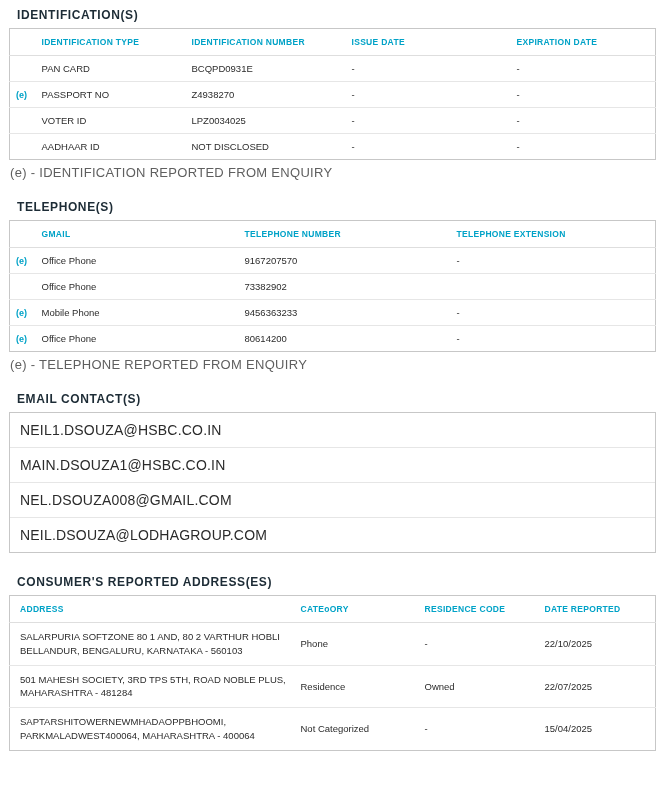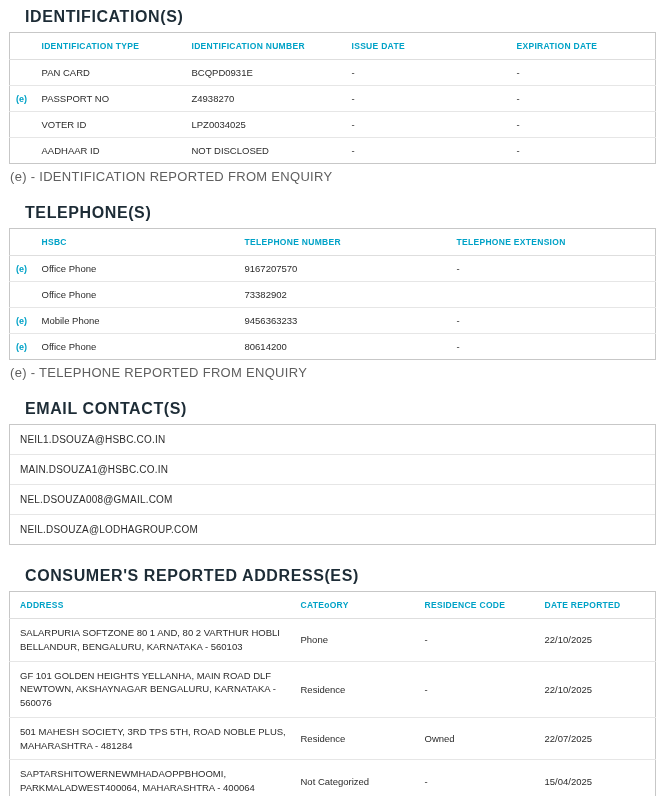--- a/index.html
+++ b/index.html
@@ -5,25 +5,25 @@
   * { box-sizing: border-box; margin: 0; padding: 0; }
   html, body { background: #ffffff; }
   body {
     width: 665px;
     font-family: "Liberation Sans", sans-serif;
     color: #2d2d2d;
     padding: 6px 9px 10px 9px;
   }
   .section { margin-bottom: 4px; }
   .section-title {
-    font-size: 16px;
+    font-size: 12px;
     font-weight: bold;
     color: #1d2c36;
     letter-spacing: 0.6px;
-    margin: 2px 0 6px 16px;
+    margin: 2px 0 6px 8px;
   }
   table.tbl {
     width: 100%;
     border-collapse: collapse;
     border: 1px solid #c7c7c7;
     table-layout: fixed;
   }
   table.tbl th {
     color: #00a2c7;
     font-size: 8.5px;
@@ -48,21 +48,21 @@
     font-size: 13px;
     color: #5f5f5f;
     letter-spacing: 0.3px;
     margin: 5px 0 20px 1px;
   }
   .email-box {
     border: 1px solid #c7c7c7;
     margin-bottom: 22px;
   }
   .email-row {
-    font-size: 10px;
+    font-size: 14px;
     color: #2b2b2b;
     letter-spacing: 0.2px;
     padding: 9px 10px;
     border-bottom: 1px solid #e6e6e6;
   }
   .email-row:last-child { border-bottom: none; }
   .addr-cell { line-height: 1.45; padding-top: 9px; padding-bottom: 9px; }
 </style>
 </head>
 <body>
@@ -125,21 +125,21 @@
   <table class="tbl">
     <colgroup>
       <col style="width:26px">
         <col style="width:203px">
         <col style="width:212px">
         <col>
     </colgroup>
     <thead>
       <tr>
         <th class="marker"></th>
-        <th>HSBC</th>
+        <th>GMAIL</th>
         <th>TELEPHONE NUMBER</th>
         <th>TELEPHONE EXTENSION</th>
       </tr>
     </thead>
     <tbody>
       <tr>
         <td class="marker"><span class="e-mark">(e)</span></td>
         <td>Office Phone</td>
         <td>9167207570</td>
         <td>-</td>
@@ -195,26 +195,20 @@
       </tr>
     </thead>
     <tbody>
       <tr>
         <td class="addr-cell" style="padding-left:10px">SALARPURIA SOFTZONE 80 1 AND, 80 2 VARTHUR HOBLI BELLANDUR, BENGALURU, KARNATAKA - 560103</td>
         <td>Phone</td>
         <td>-</td>
         <td>22/10/2025</td>
       </tr>
       <tr>
-        <td class="addr-cell" style="padding-left:10px">GF 101 GOLDEN HEIGHTS YELLANHA, MAIN ROAD DLF NEWTOWN, AKSHAYNAGAR BENGALURU, KARNATAKA - 560076</td>
-        <td>Residence</td>
-        <td>-</td>
-        <td>22/10/2025</td>
-      </tr>
-      <tr>
         <td class="addr-cell" style="padding-left:10px">501 MAHESH SOCIETY, 3RD TPS 5TH, ROAD NOBLE PLUS, MAHARASHTRA - 481284</td>
         <td>Residence</td>
         <td>Owned</td>
         <td>22/07/2025</td>
       </tr>
       <tr>
         <td class="addr-cell" style="padding-left:10px">SAPTARSHITOWERNEWMHADAOPPBHOOMI, PARKMALADWEST400064, MAHARASHTRA - 400064</td>
         <td>Not Categorized</td>
         <td>-</td>
         <td>15/04/2025</td>

